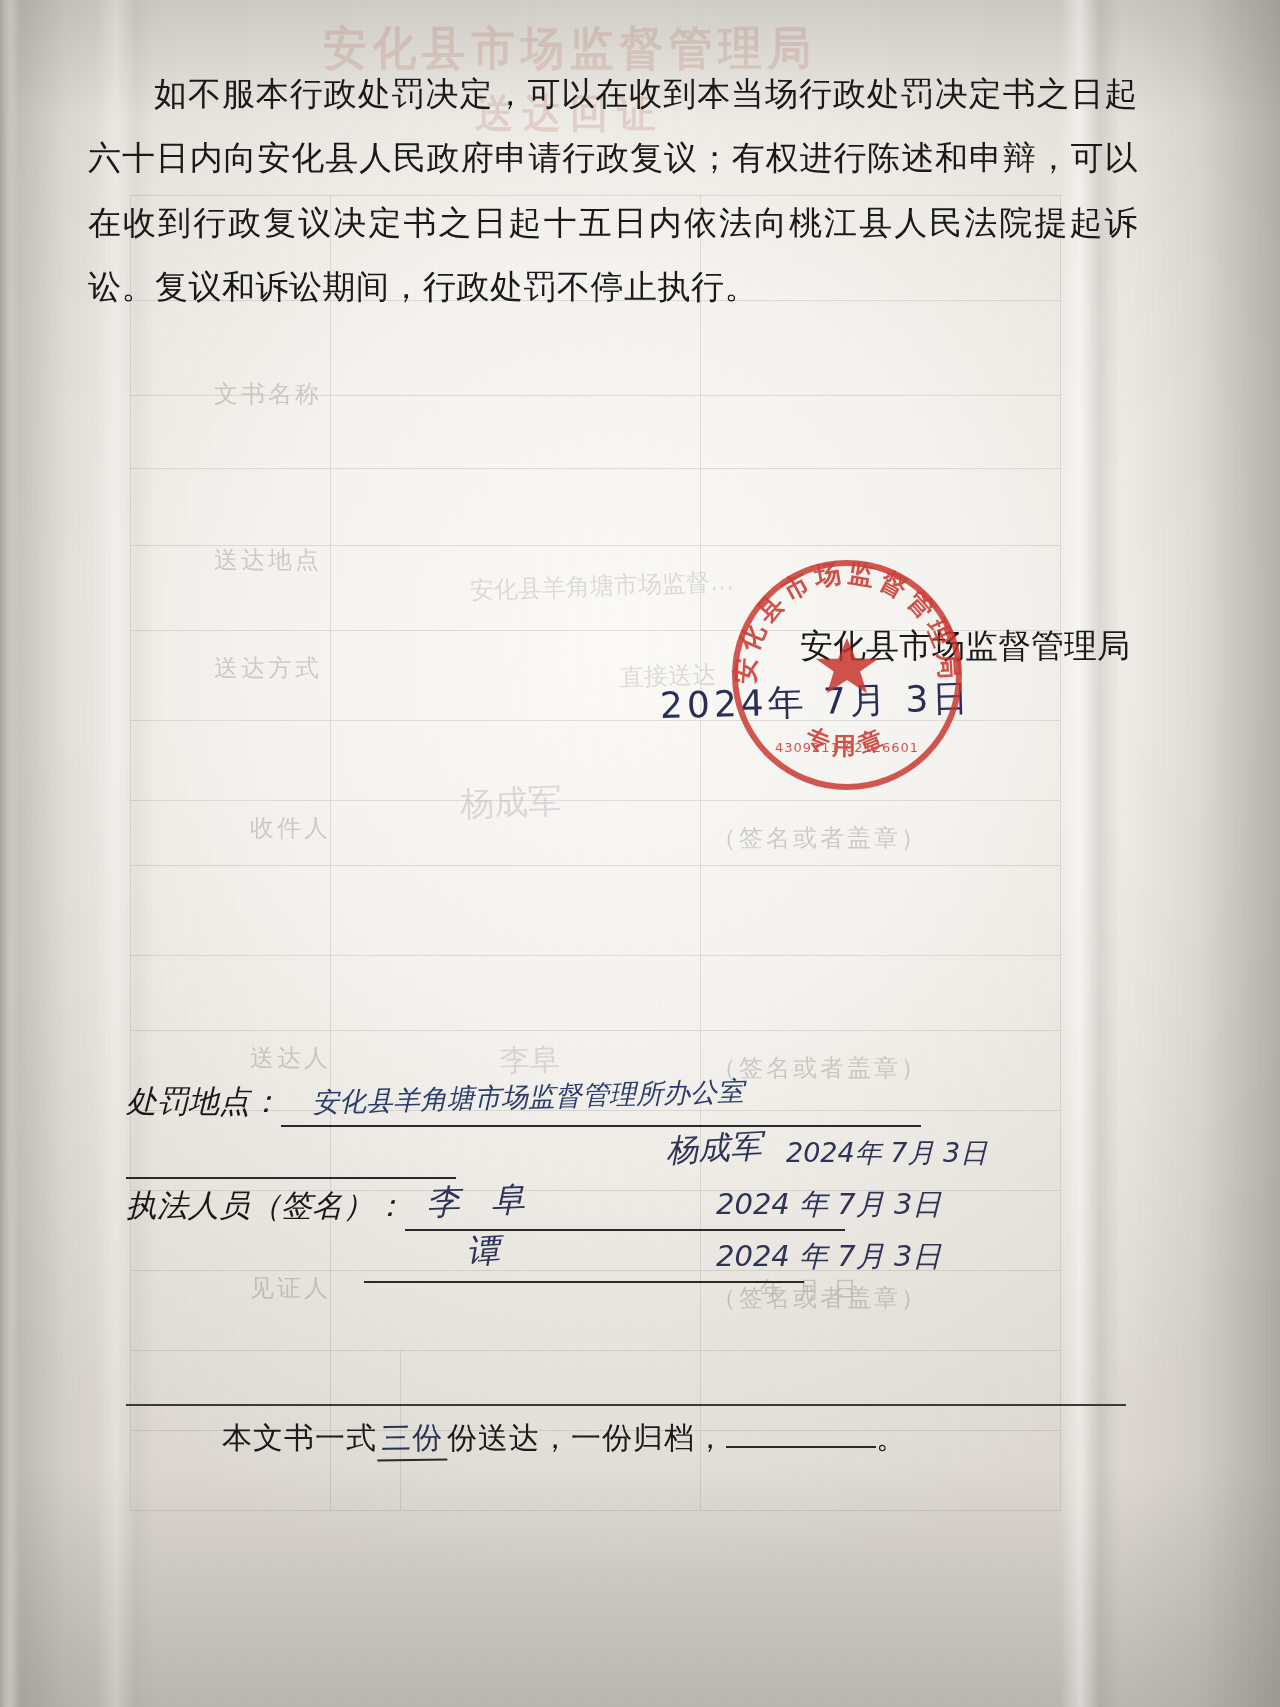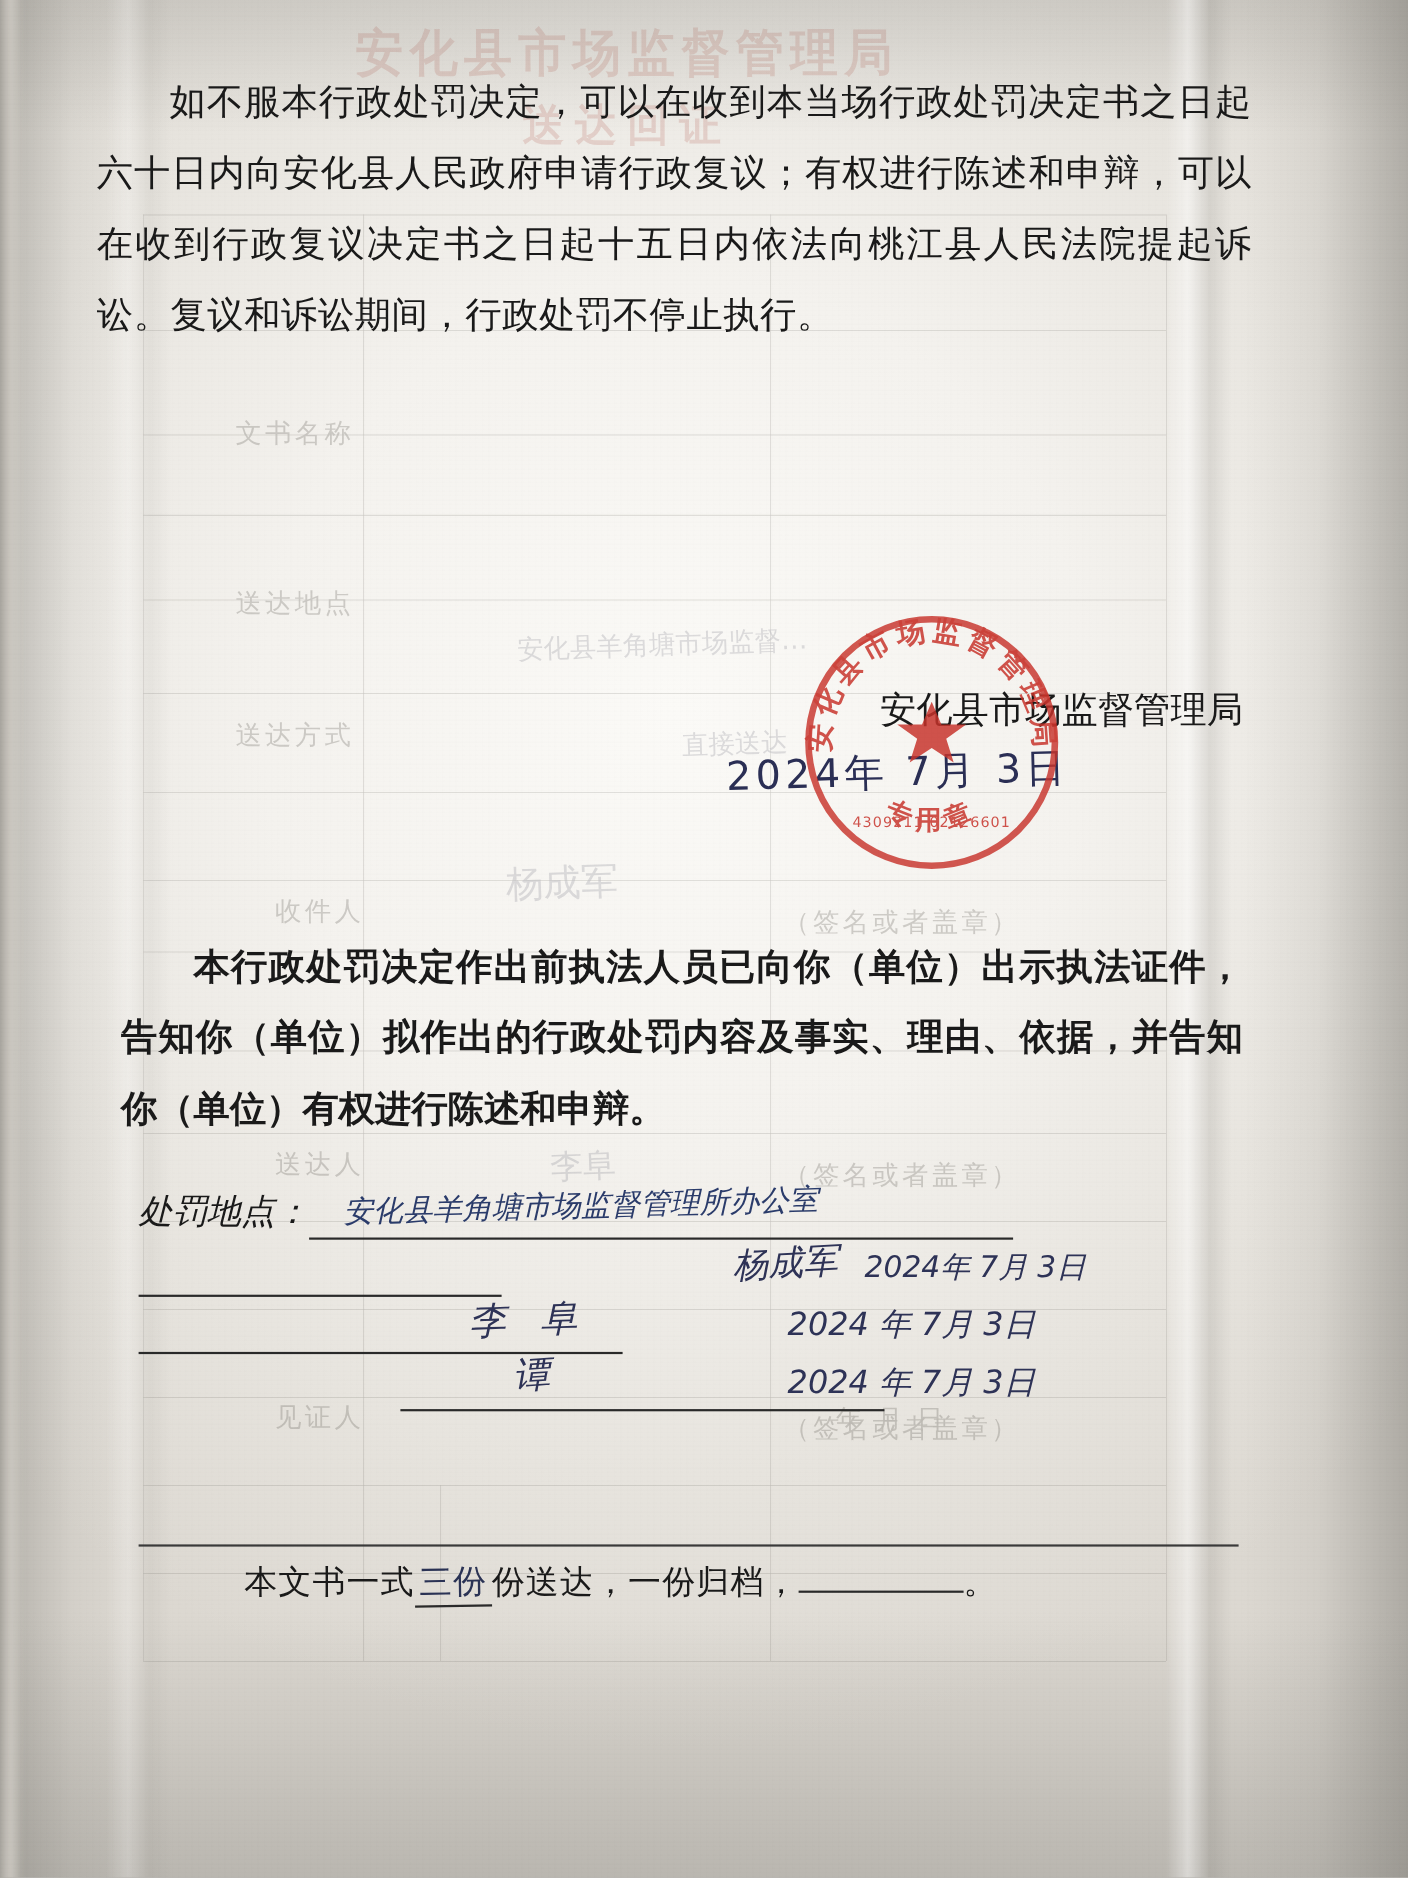--- a/index.html
+++ b/index.html
@@ -269,21 +269,21 @@
     <div class="bline" style="top:1430px;"></div>
     <div class="bline" style="top:1510px;"></div>
 
     <div class="bvert" style="left:130px; top:195px; height:1315px;"></div>
     <div class="bvert" style="left:330px; top:195px; height:1315px;"></div>
     <div class="bvert" style="left:700px; top:195px; height:1315px;"></div>
     <div class="bvert" style="left:1060px; top:195px; height:1315px;"></div>
     <div class="bvert" style="left:400px; top:1350px; height:160px;"></div>
 
     <div class="btext" style="left:214px; top:378px;">文书名称</div>
-    <div class="btext" style="left:214px; top:532px;">送达地点</div>
+    <div class="btext" style="left:214px; top:544px;">送达地点</div>
     <div class="btext" style="left:214px; top:652px;text-align:right;">送达方式</div>
     <div class="btext" style="left:250px; top:812px;">收件人</div>
     <div class="btext" style="left:250px; top:1042px;">送达人</div>
     <div class="btext" style="left:250px; top:1272px;">见证人</div>
 
     <div class="btext" style="left:712px; top:822px;">（签名或者盖章）</div>
     <div class="btext" style="left:712px; top:1052px;">（签名或者盖章）</div>
     <div class="btext" style="left:712px; top:1282px;">（签名或者盖章）</div>
     <div class="btext" style="left:760px; top:1274px;">年   月   日</div>
 
@@ -327,39 +327,36 @@
           <textPath href="#sealBottom" startOffset="50%" text-anchor="middle">专用章</textPath>
         </text>
         <text x="119" y="196" font-family="DejaVu Sans, sans-serif" font-size="13" text-anchor="middle" letter-spacing="1">4309211 02126601</text>
       </g>
       <g fill="#c8332b" opacity="0.9" transform="translate(119,112)">
         <polygon points="0,-30 8.8,-9.3 31.3,-9.3 13.2,3.6 20,25.2 0,12 -20,25.2 -13.2,3.6 -31.3,-9.3 -8.8,-9.3"></polygon>
       </g>
     </svg>
   </div>
 
-  <div class="notice">
-    <p class="indent">本行政处罚决定作出前执法人员已向你（单位）出示执法证件，告知你（单位）拟作出的行政处罚内容及事实、理由、依据，并告知你（单位）有权进行陈述和申辩。</p>
-  </div>
 
   <div class="fields">
 
     <div class="field-row">
       <span>处罚地点：</span><span class="fill-line" style="width: 640px; height: 40px;"></span>
       <span class="hand-ink" style="left:186px; top:-2px; font-size:27px; color:#2b3c6b; transform:rotate(-1.5deg);">安化县羊角塘市场监督管理所办公室</span>
     </div>
 
     <div class="field-row">
       <span class="fill-line" style="width: 330px; height: 40px;"></span>
       <span class="hand-ink" style="left:540px; top:-6px; font-size:32px; transform:rotate(-3deg);">杨成军</span>
       <span class="hand-ink" style="left:660px; top:2px; font-size:27px;">2024年 7月 3日</span>
     </div>
 
     <div class="field-row">
-      <span class="fill-line" style="width: 440px; height: 40px;"></span>
+      <span>执法人员（签名）：</span><span class="fill-line" style="width: 440px; height: 40px;"></span>
       <span class="hand-ink" style="left:300px; top:-8px; font-size:34px; letter-spacing:10px; transform:rotate(-2deg);">李 阜</span>
       <span class="hand-ink" style="left:590px; top:0px; font-size:29px;">2024 年 7月 3日</span>
     </div>
 
     <div class="field-row">
       <span class="fill-line" style="width: 440px; height: 40px; margin-left:238px;"></span>
       <span class="hand-ink" style="left:340px; top:-10px; font-size:34px; transform:rotate(-4deg);">谭</span>
       <span class="hand-ink" style="left:590px; top:0px; font-size:29px;">2024 年 7月 3日</span>
     </div>
 

